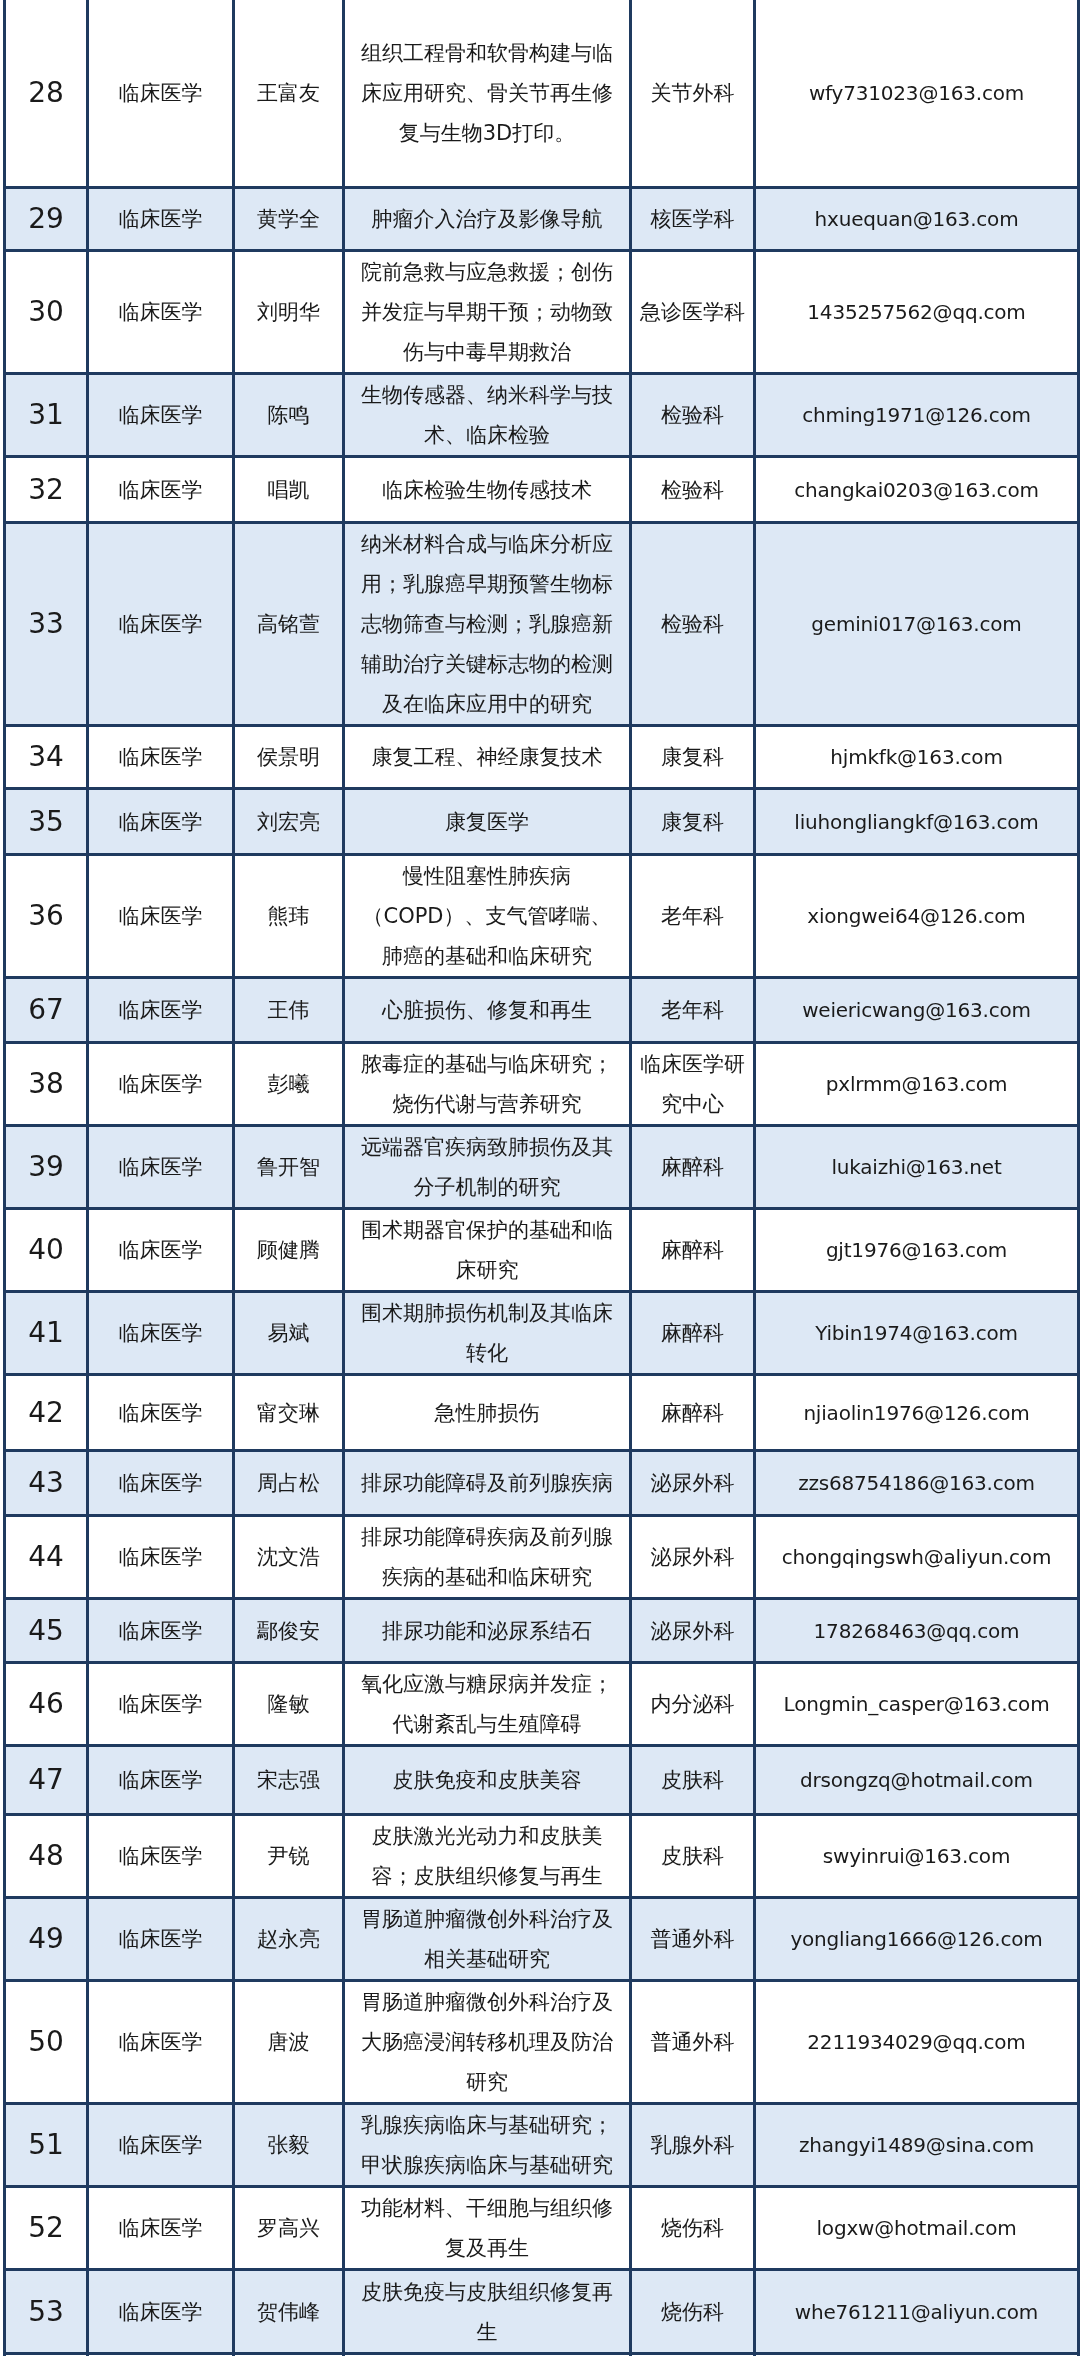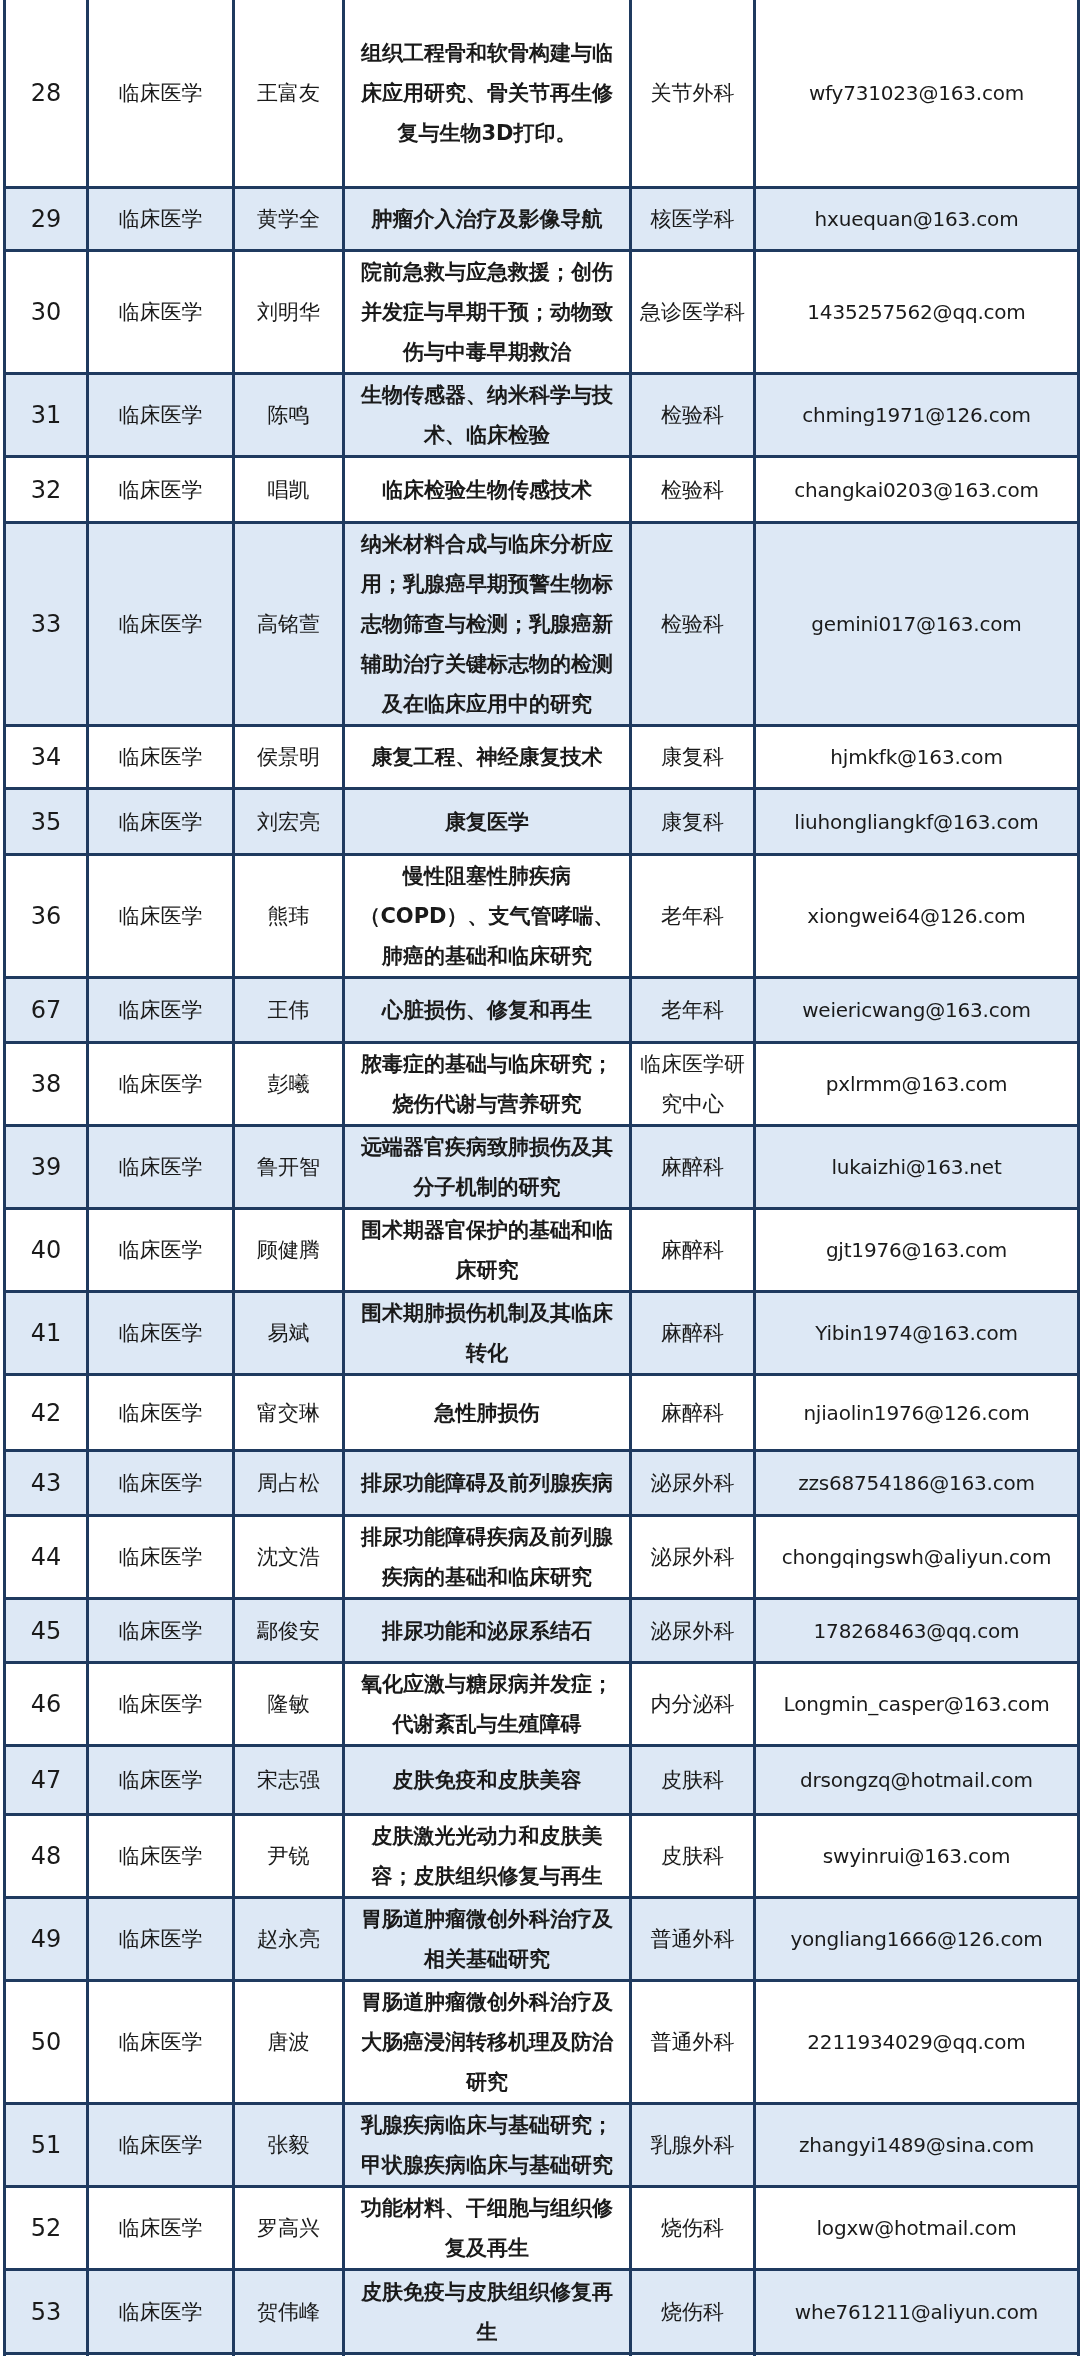--- a/index.html
+++ b/index.html
@@ -16,23 +16,23 @@
     border: 3px solid #1f3a5f;
     text-align: center;
     vertical-align: middle;
     padding: 0 8px;
     font-size: 21px;
     line-height: 40px;
     box-sizing: border-box;
   }
   tr.alt td { background: #dde8f5; }
   tr.plain td { background: #ffffff; }
-  td.num { font-size: 24px; }
+  td.num { font-size: 28px; }
   td.email { font-size: 20px; letter-spacing: -0.2px; }
-  td.topic { padding: 0 10px; font-weight: bold; }
+  td.topic { padding: 0 10px; }
 </style>
 </head>
 <body>
 
 <div class="table-wrap">
   <table>
     <colgroup>
       <col style="width:83px">
       <col style="width:146px">
       <col style="width:110px">

